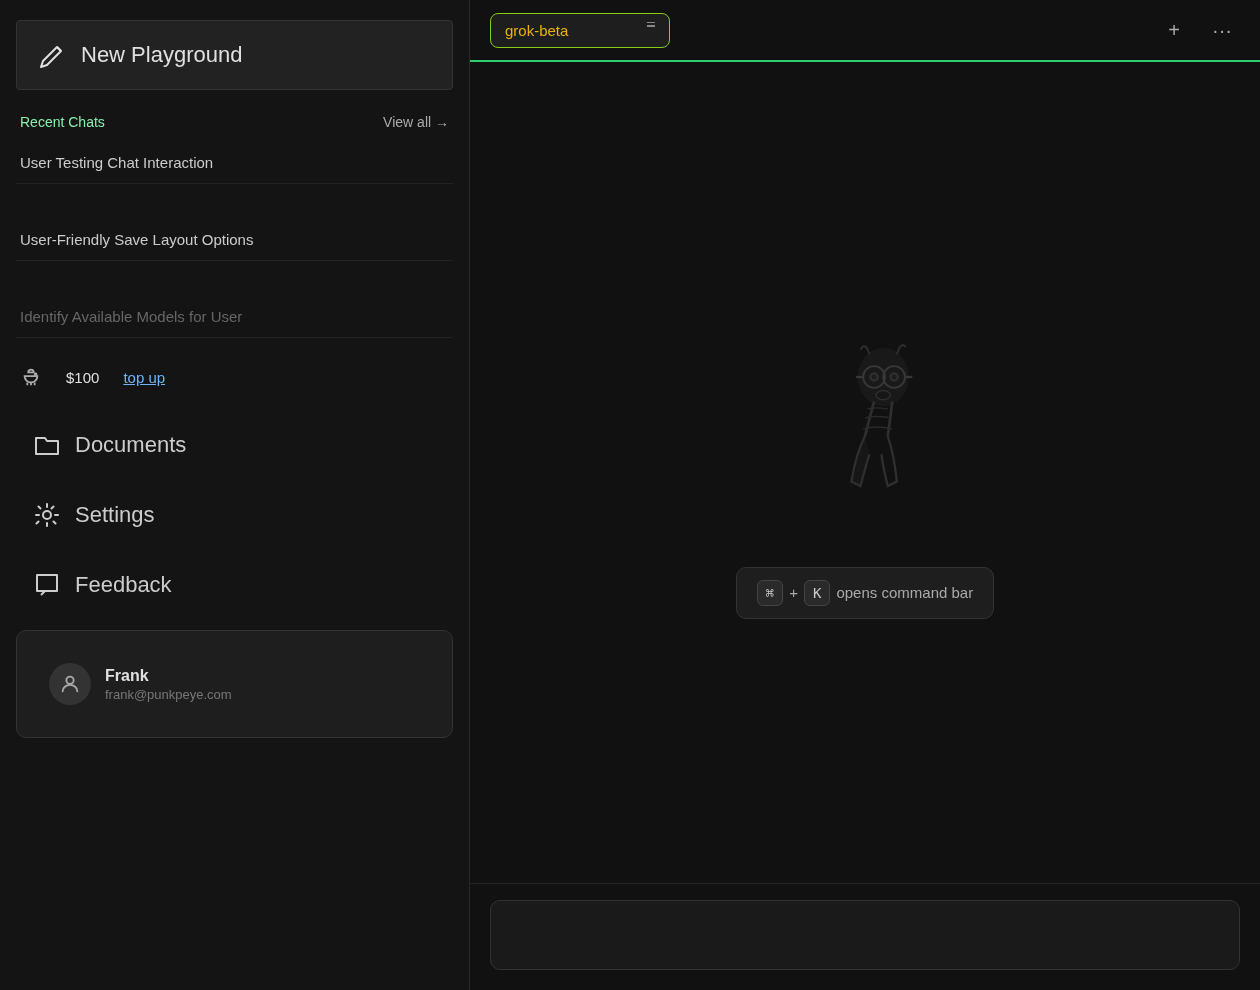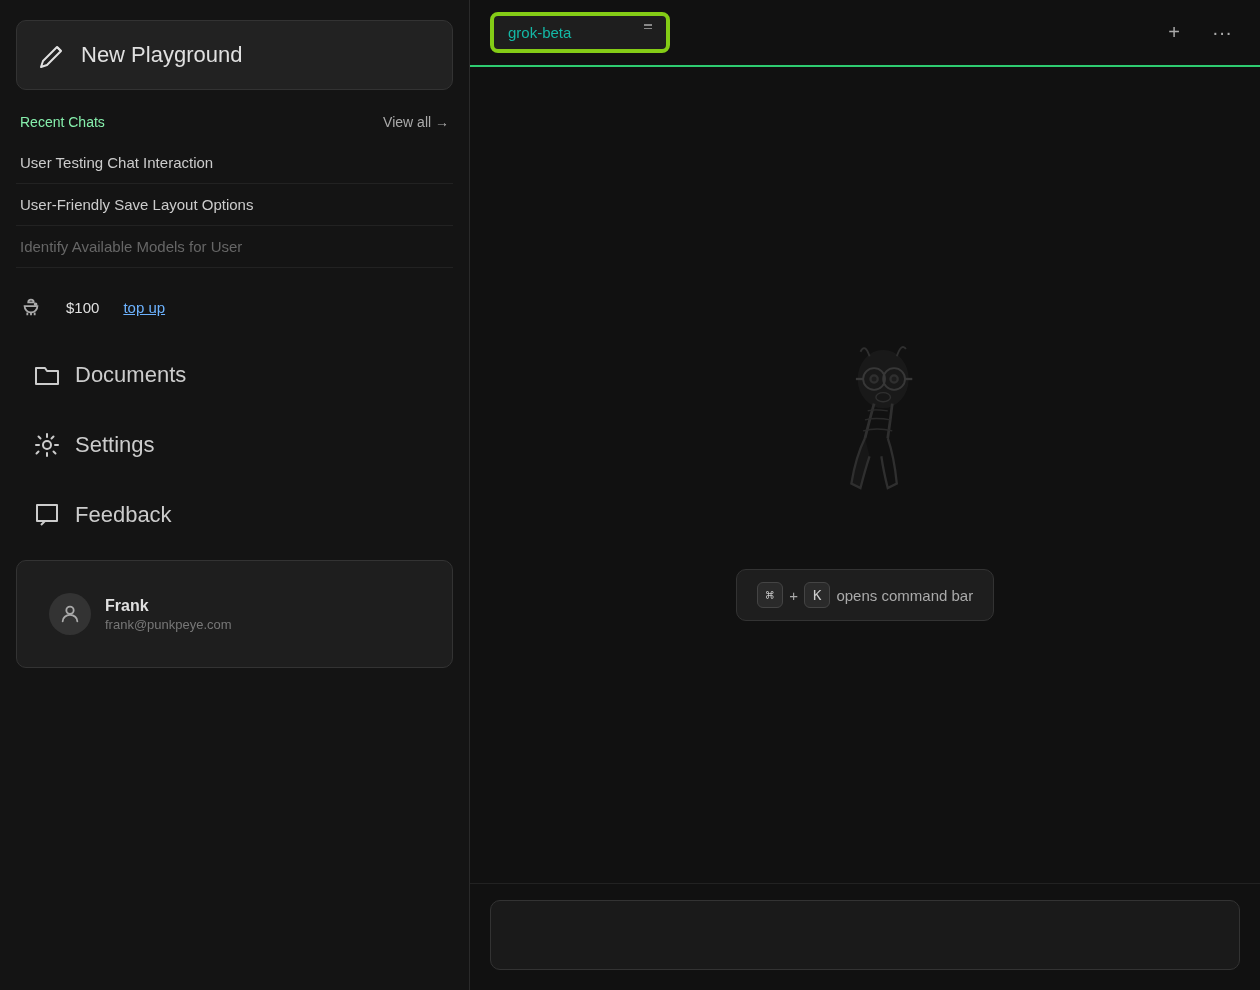--- a/index.html
+++ b/index.html
@@ -24,21 +24,21 @@
       gap: 0;
       border-right: 1px solid #2a2a2a;
     }
 
     .new-playground-btn {
       display: flex;
       align-items: center;
       gap: 12px;
       background: #222222;
       border: 1px solid #333;
-      border-radius: 10px;
+      border-radius: 4px;
       padding: 18px 20px;
       cursor: pointer;
       color: #e0e0e0;
       font-size: 22px;
       font-weight: 500;
       margin-bottom: 24px;
       width: 100%;
       text-align: left;
     }
 
@@ -66,20 +66,21 @@
       display: flex;
       align-items: center;
       gap: 4px;
       text-decoration: none;
     }
 
     .recent-chats {
       display: flex;
       flex-direction: column;
       margin-bottom: 20px;
+      gap: 35px;
     }
 
     .chat-item {
       padding: 12px 4px;
       font-size: 15px;
       color: #ccc;
       cursor: pointer;
       border-bottom: 1px solid #222;
       white-space: nowrap;
       overflow: hidden;
@@ -176,26 +177,26 @@
       padding: 12px 20px;
       border-bottom: 2px solid #2ecc71;
       gap: 12px;
     }
 
     .model-selector {
       display: flex;
       align-items: flex-start;
       gap: 8px;
       background: #1e1e1e;
-      border: 4px solid #84cc16;
+      border: 1px solid #84cc16;
       border-radius: 8px;
       padding: 8px 14px;
       cursor: pointer;
       font-size: 15px;
-      color: #14b8a6;
+      color: #eab308;
       min-width: 180px;
     }
 
     .chevron-icon {
       display: flex;
       flex-direction: column;
       gap: 2px;
       margin-left: auto;
     }
     .chevron-icon span {

